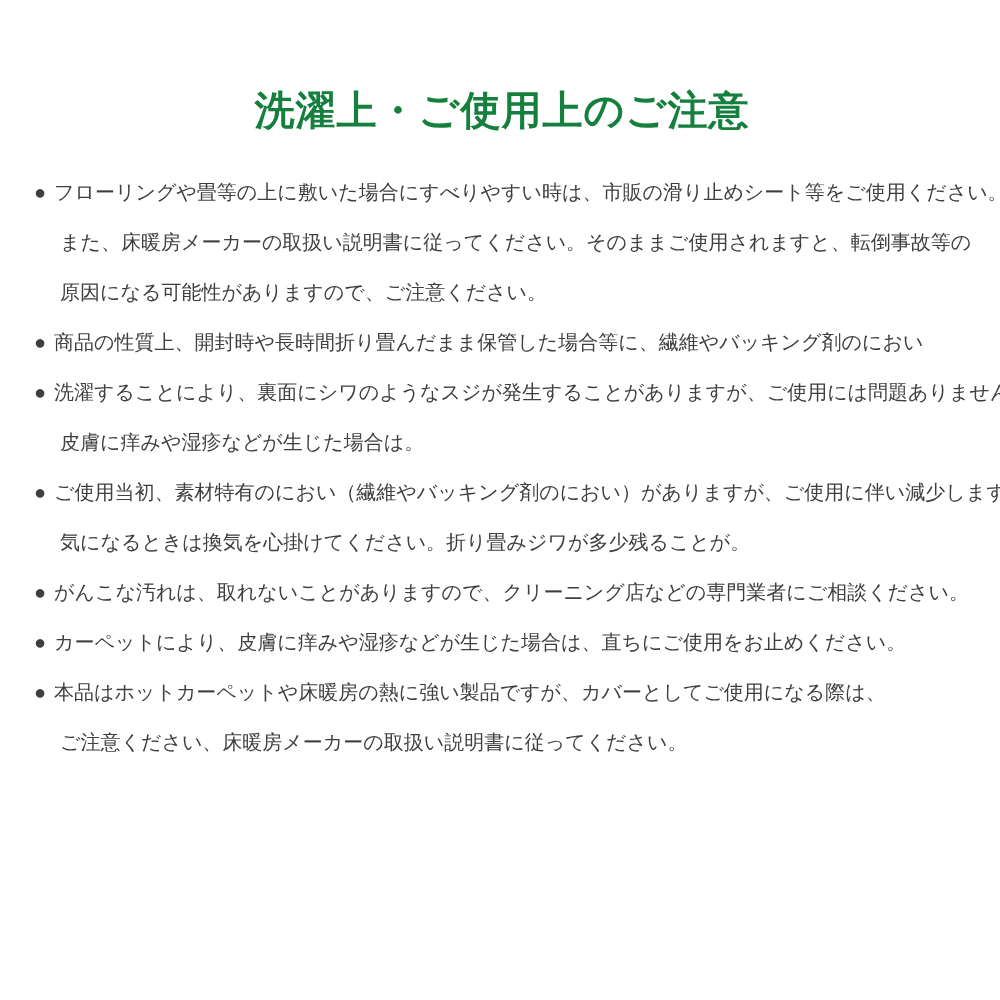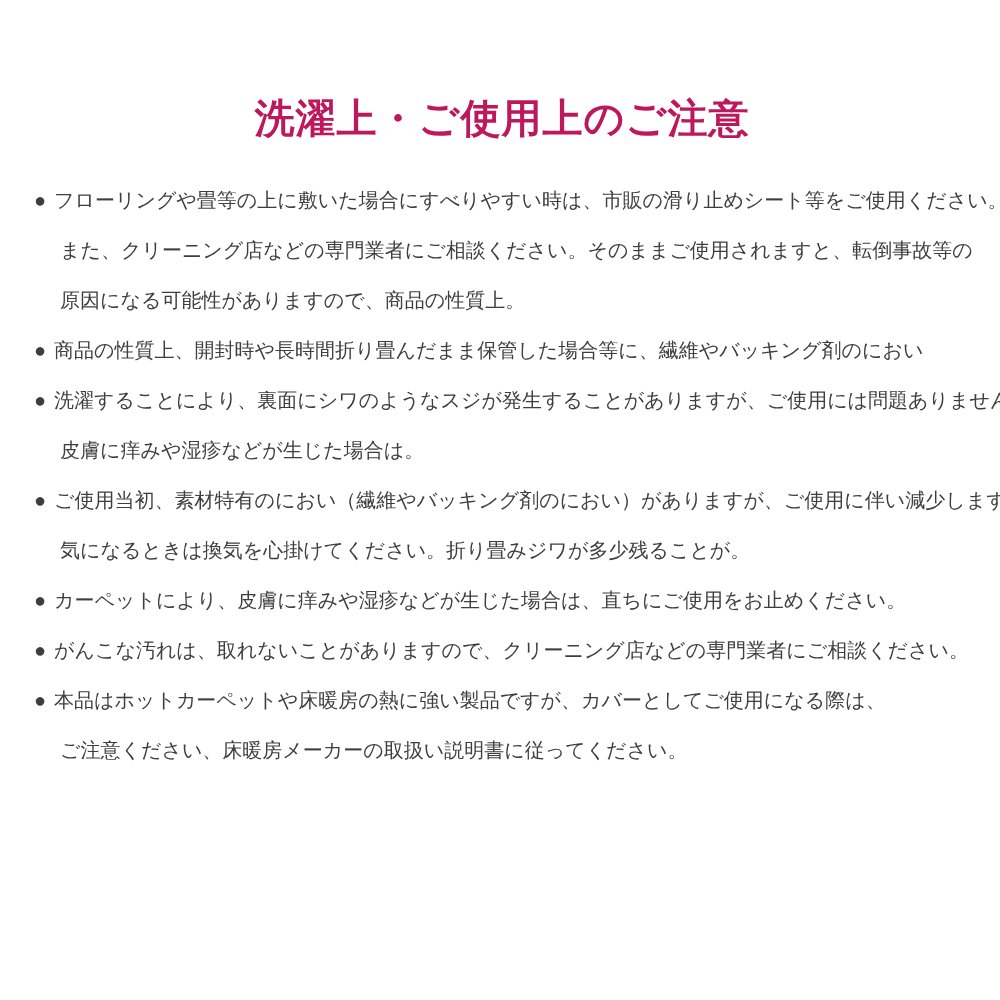--- a/index.html
+++ b/index.html
@@ -15,24 +15,24 @@
     overflow: hidden;
   }
   .doc {
     padding: 84px 30px 0 34px;
     box-sizing: border-box;
   }
   .page-title {
     font-size: 40px;
     line-height: 44px;
     font-weight: bold;
-    color: #be185d;
+    color: #15803d;
     text-align: center;
     letter-spacing: 1px;
-    margin: 12px 0 35px 0;
+    margin: 4px 0 35px 0;
   }
   .notice-list {
     font-size: 20px;
     line-height: 50px;
     color: #3e3e3e;
   }
   .item { margin: 0; }
   .line {
     padding-left: 26px;
     white-space: nowrap;
@@ -51,47 +51,47 @@
 </head>
 <body>
 
 <div class="doc">
   <h1 class="page-title">洗濯上・ご使用上のご注意</h1>
 
   <div class="notice-list">
 
     <div class="item">
       <div class="line first"><span class="bullet">●</span><span>フローリングや畳等の上に敷いた場合にすべりやすい時は、市販の滑り止めシート等をご使用ください。</span></div>
-      <div class="line">また、クリーニング店などの専門業者にご相談ください。そのままご使用されますと、転倒事故等の</div>
-      <div class="line">原因になる可能性がありますので、商品の性質上。</div>
+      <div class="line">また、床暖房メーカーの取扱い説明書に従ってください。そのままご使用されますと、転倒事故等の</div>
+      <div class="line">原因になる可能性がありますので、ご注意ください。</div>
     </div>
 
     <div class="item">
       <div class="line first"><span class="bullet">●</span><span>商品の性質上、開封時や長時間折り畳んだまま保管した場合等に、繊維やバッキング剤のにおい</span></div>
     </div>
 
     <div class="item">
       <div class="line first"><span class="bullet">●</span><span>洗濯することにより、裏面にシワのようなスジが発生することがありますが、ご使用には問題ありません。</span></div>
     </div>
 
     <div class="item">
       <div class="line">皮膚に痒みや湿疹などが生じた場合は。</div>
     </div>
 
     <div class="item">
       <div class="line first"><span class="bullet">●</span><span>ご使用当初、素材特有のにおい（繊維やバッキング剤のにおい）がありますが、ご使用に伴い減少します。</span></div>
       <div class="line">気になるときは換気を心掛けてください。折り畳みジワが多少残ることが。</div>
     </div>
 
     <div class="item">
-      <div class="line first"><span class="bullet">●</span><span>カーペットにより、皮膚に痒みや湿疹などが生じた場合は、直ちにご使用をお止めください。</span></div>
+      <div class="line first"><span class="bullet">●</span><span>がんこな汚れは、取れないことがありますので、クリーニング店などの専門業者にご相談ください。</span></div>
     </div>
 
     <div class="item">
-      <div class="line first"><span class="bullet">●</span><span>がんこな汚れは、取れないことがありますので、クリーニング店などの専門業者にご相談ください。</span></div>
+      <div class="line first"><span class="bullet">●</span><span>カーペットにより、皮膚に痒みや湿疹などが生じた場合は、直ちにご使用をお止めください。</span></div>
     </div>
 
     <div class="item">
       <div class="line first"><span class="bullet">●</span><span>本品はホットカーペットや床暖房の熱に強い製品ですが、カバーとしてご使用になる際は、</span></div>
       <div class="line">ご注意ください、床暖房メーカーの取扱い説明書に従ってください。</div>
     </div>
 
   </div>
 </div>
 

